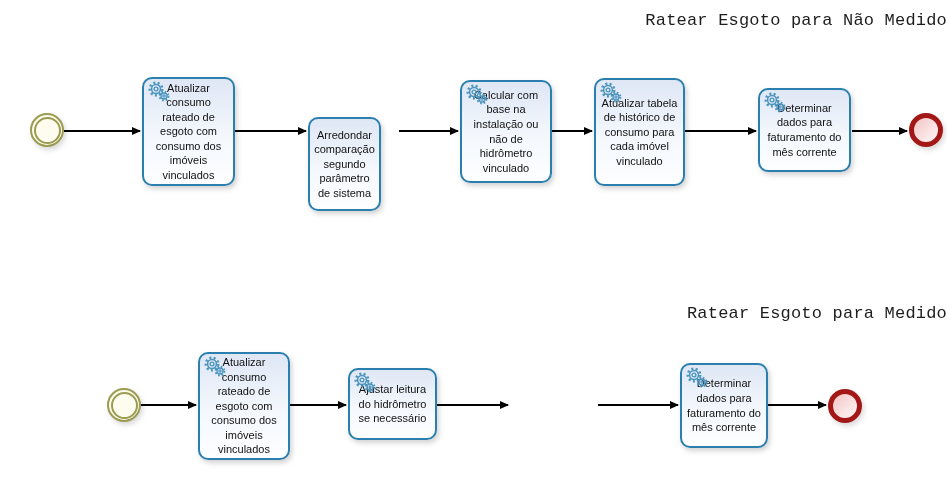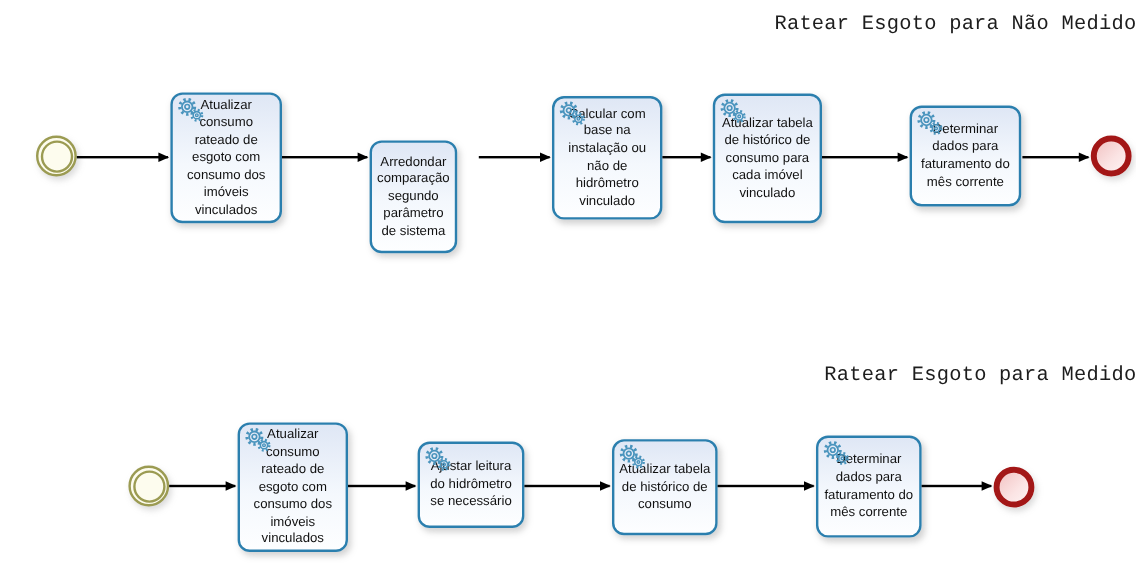--- a/index.html
+++ b/index.html
@@ -195,33 +195,20 @@
         <circle cx="17" cy="15" r="4.4" stroke-width="2" stroke-dasharray="1.6 1.9"></circle>
         <circle cx="17" cy="15" r="3" stroke-width="1.3"></circle>
         <circle cx="17" cy="15" r="1.1" stroke-width="1.2"></circle>
       </g>
     </svg>
     <span>Ajustar leitura do hidrômetro se necessário</span>
   </div>
 
   <div class="arrow" style="left:437px;top:404px;width:71px;"></div>
 
-  <div class="task" style="left:510px;top:366px;width:88px;height:80px;">
-    <svg class="gear-icon" viewBox="0 0 24 22">
-      <g fill="none" stroke="#4a94bd">
-        <circle cx="9" cy="8" r="6.2" stroke-width="2.6" stroke-dasharray="2 2.3"></circle>
-        <circle cx="9" cy="8" r="4.4" stroke-width="1.5"></circle>
-        <circle cx="9" cy="8" r="1.9" stroke-width="1.4"></circle>
-        <circle cx="17" cy="15" r="4.4" stroke-width="2" stroke-dasharray="1.6 1.9"></circle>
-        <circle cx="17" cy="15" r="3" stroke-width="1.3"></circle>
-        <circle cx="17" cy="15" r="1.1" stroke-width="1.2"></circle>
-      </g>
-    </svg>
-    <span>Atualizar tabela de histórico de consumo</span>
-  </div>
 
   <div class="arrow" style="left:598px;top:404px;width:80px;"></div>
 
   <div class="task" style="left:680px;top:363px;width:88px;height:85px;">
     <svg class="gear-icon" viewBox="0 0 24 22">
       <g fill="none" stroke="#4a94bd">
         <circle cx="9" cy="8" r="6.2" stroke-width="2.6" stroke-dasharray="2 2.3"></circle>
         <circle cx="9" cy="8" r="4.4" stroke-width="1.5"></circle>
         <circle cx="9" cy="8" r="1.9" stroke-width="1.4"></circle>
         <circle cx="17" cy="15" r="4.4" stroke-width="2" stroke-dasharray="1.6 1.9"></circle>

